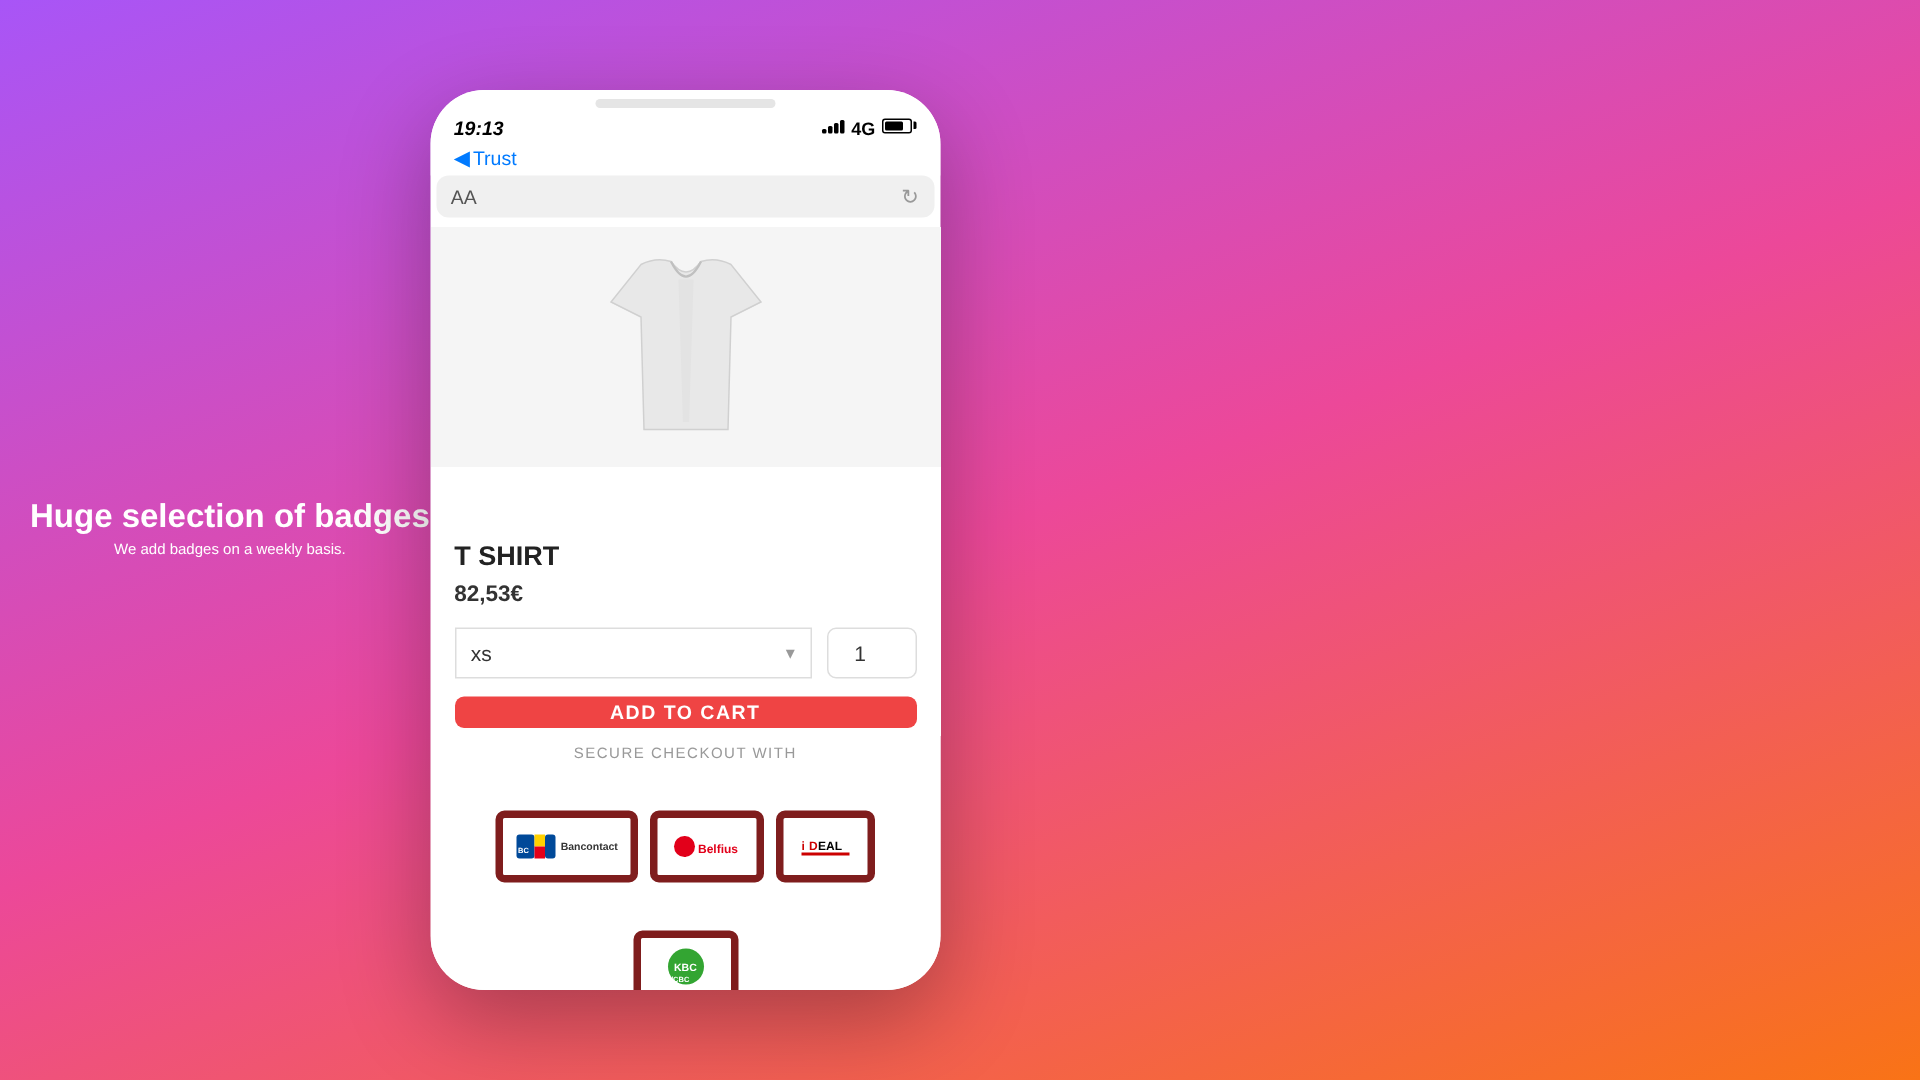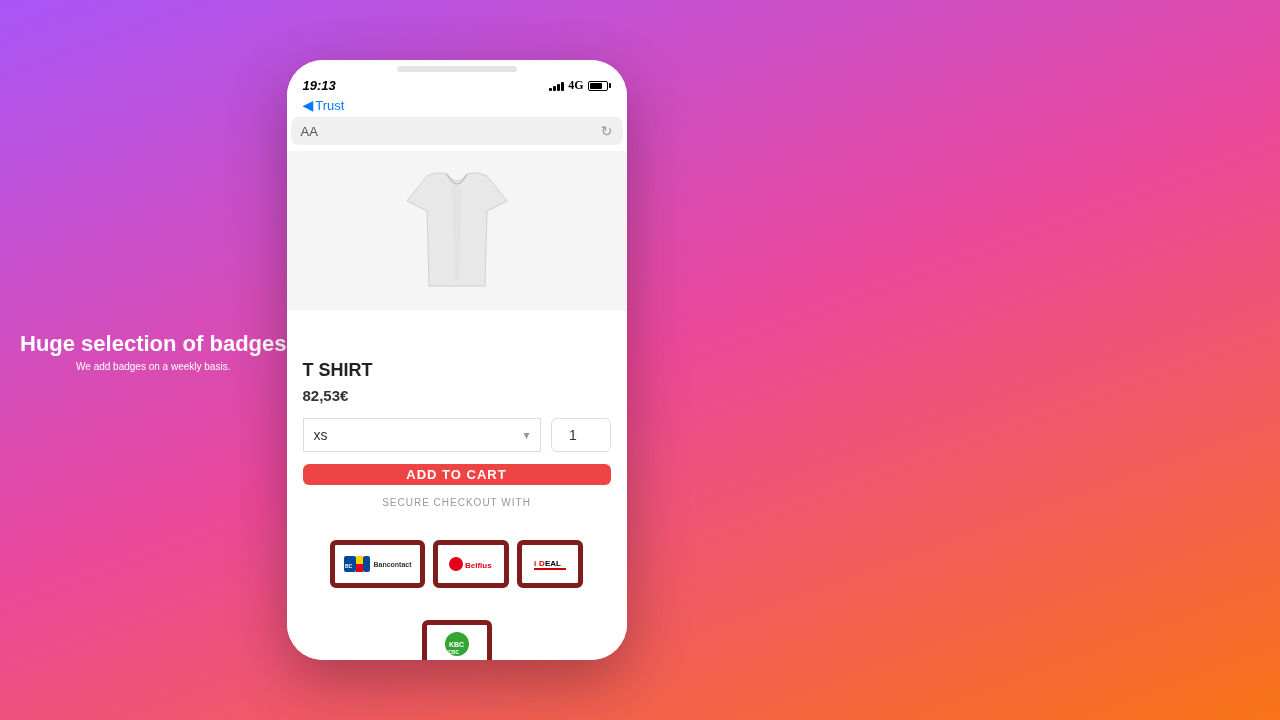--- a/index.html
+++ b/index.html
@@ -80,25 +80,24 @@
 
     .status-time {
       font-size: 13px;
       font-weight: 600;
       color: #000;
       font-style: italic;
     }
 
     .status-icons {
       display: flex;
-      align-items: center;
+      align-items: flex-start;
       gap: 4px;
       font-size: 12px;
       color: #000;
-      font-family: Liberation Serif, serif;
     }
 
     .signal-bars {
       display: flex;
       align-items: flex-end;
       gap: 1px;
       height: 10px;
     }
 
     .signal-bar {

